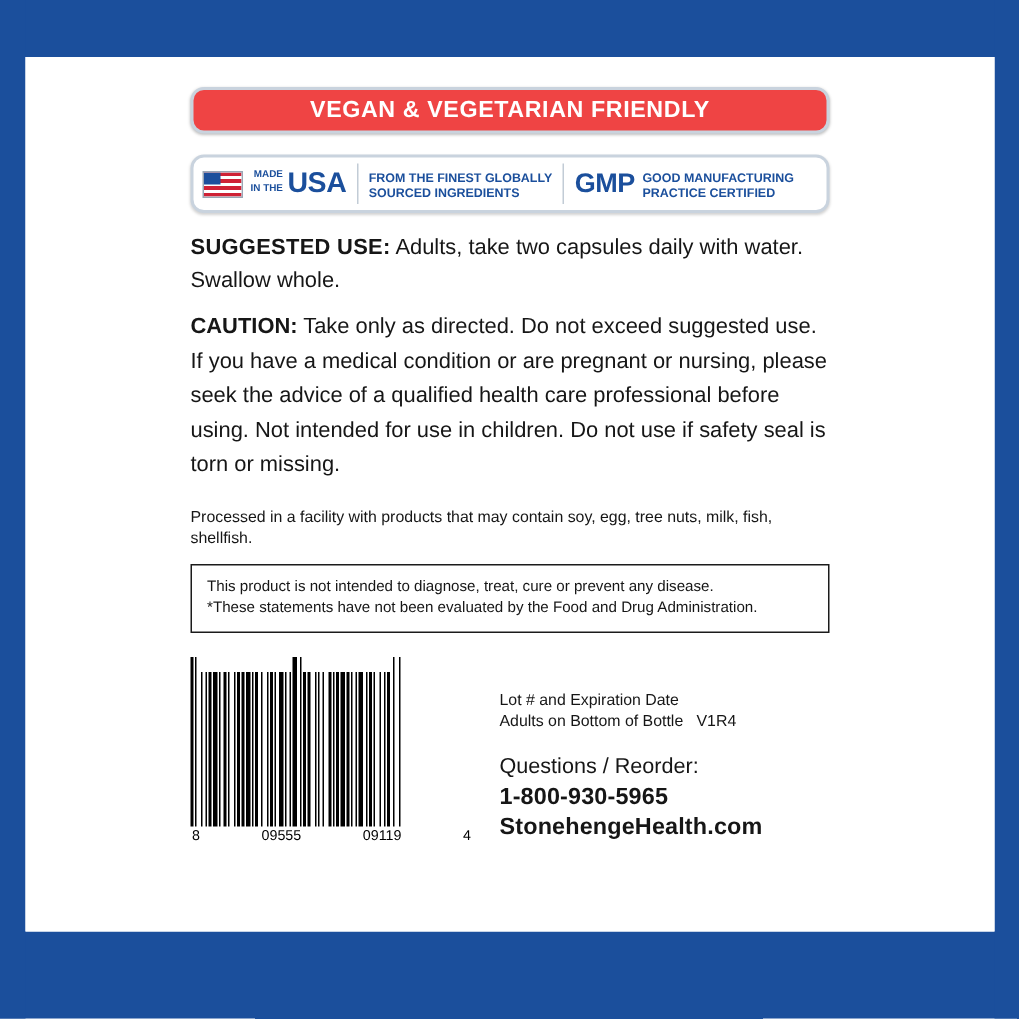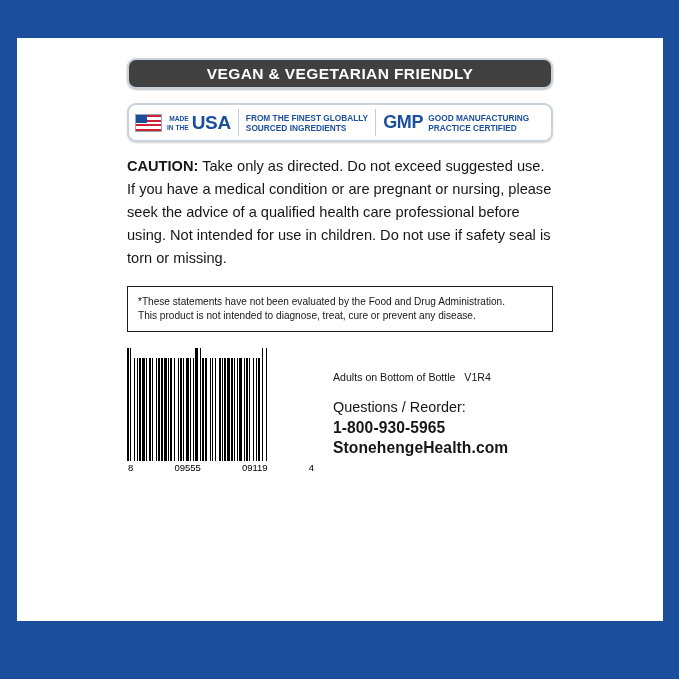--- a/index.html
+++ b/index.html
@@ -52,21 +52,21 @@
     top: 38px;
     bottom: 58px;
     background: #fff;
   }
 
   
   .badges {
     padding: 20px 110px 0 110px;
   }
   .pill {
-    background: #404040;
+    background: #ef4444;
     border: 2px solid #c9d3de;
     border-radius: 9px;
     color: #ffffff;
     text-align: center;
     font-weight: bold;
     letter-spacing: 0.4px;
     box-shadow: 0 1px 2px rgba(0,0,0,0.25);
     box-sizing: border-box;
   }
   .pill-wide {
@@ -115,21 +115,21 @@
       #ffffff 2.3px, #ffffff 4.6px);
   }
   .flag .canton {
     position: absolute;
     left: 0; top: 0;
     width: 11px; height: 8.5px;
     background: #1b4f9c;
   }
   .usa-block {
     display: flex;
-    align-items: flex-end;
+    align-items: flex-start;
     flex: 0 0 auto;
   }
   .made-in {
     font-size: 6.6px;
     font-weight: bold;
     color: #1b4f9c;
     line-height: 8.5px;
     text-align: right;
     margin-right: 3px;
   }
@@ -294,25 +294,27 @@
         <div class="divider"></div>
         <div class="gmp-word">GMP</div>
         <div class="gmp-sub">
           <div>GOOD MANUFACTURING</div>
           <div>PRACTICE CERTIFIED</div>
         </div>
       </div>
     </div>
 
     <div class="body-text">
+      <p class="para"><b>SUGGESTED USE:</b><span> Adults, take two capsules daily with water. Swallow whole.</span></p>
       <p class="para-caution"><b>CAUTION:</b><span> Take only as directed. Do not exceed suggested use. If you have a medical condition or are pregnant or nursing, please seek the advice of a qualified health care professional before using. Not intended for use in children. Do not use if safety seal is torn or missing.</span></p>
+      <p class="facility">Processed in a facility with products that may contain soy, egg, tree nuts, milk, fish, shellfish.</p>
 
       <div class="disclaimer-box">
+        <div>This product is not intended to diagnose, treat, cure or prevent any disease.</div>
         <div>*These statements have not been evaluated by the Food and Drug Administration.</div>
-        <div>This product is not intended to diagnose, treat, cure or prevent any disease.</div>
       </div>
     </div>
 
     <div class="bottom">
       <div class="barcode-wrap">
         <div class="barcode" id="barcode">
             <span style="width: 2px; height: 113px; background: rgb(0, 0, 0);"></span>
             <span style="width: 1px; height: 113px; background: transparent;"></span>
             <span style="width: 1px; height: 113px; background: rgb(0, 0, 0);"></span>
             <span style="width: 3px; height: 113px; background: transparent;"></span>
@@ -405,20 +407,21 @@
           </div>
         <div class="barcode-digits">
           <span>8</span>
           <span>09555</span>
           <span>09119</span>
           <span>4</span>
         </div>
       </div>
 
       <div class="contact">
+        <div class="lot-line">Lot # and Expiration Date</div>
         <div class="lot-line">
           <span>Adults on Bottom of Bottle</span>
           &nbsp;&nbsp;<span>V1R4</span>
         </div>
         <div class="questions">Questions / Reorder:</div>
         <div class="phone">1-800-930-5965</div>
         <div class="site">StonehengeHealth.com</div>
       </div>
     </div>
 

